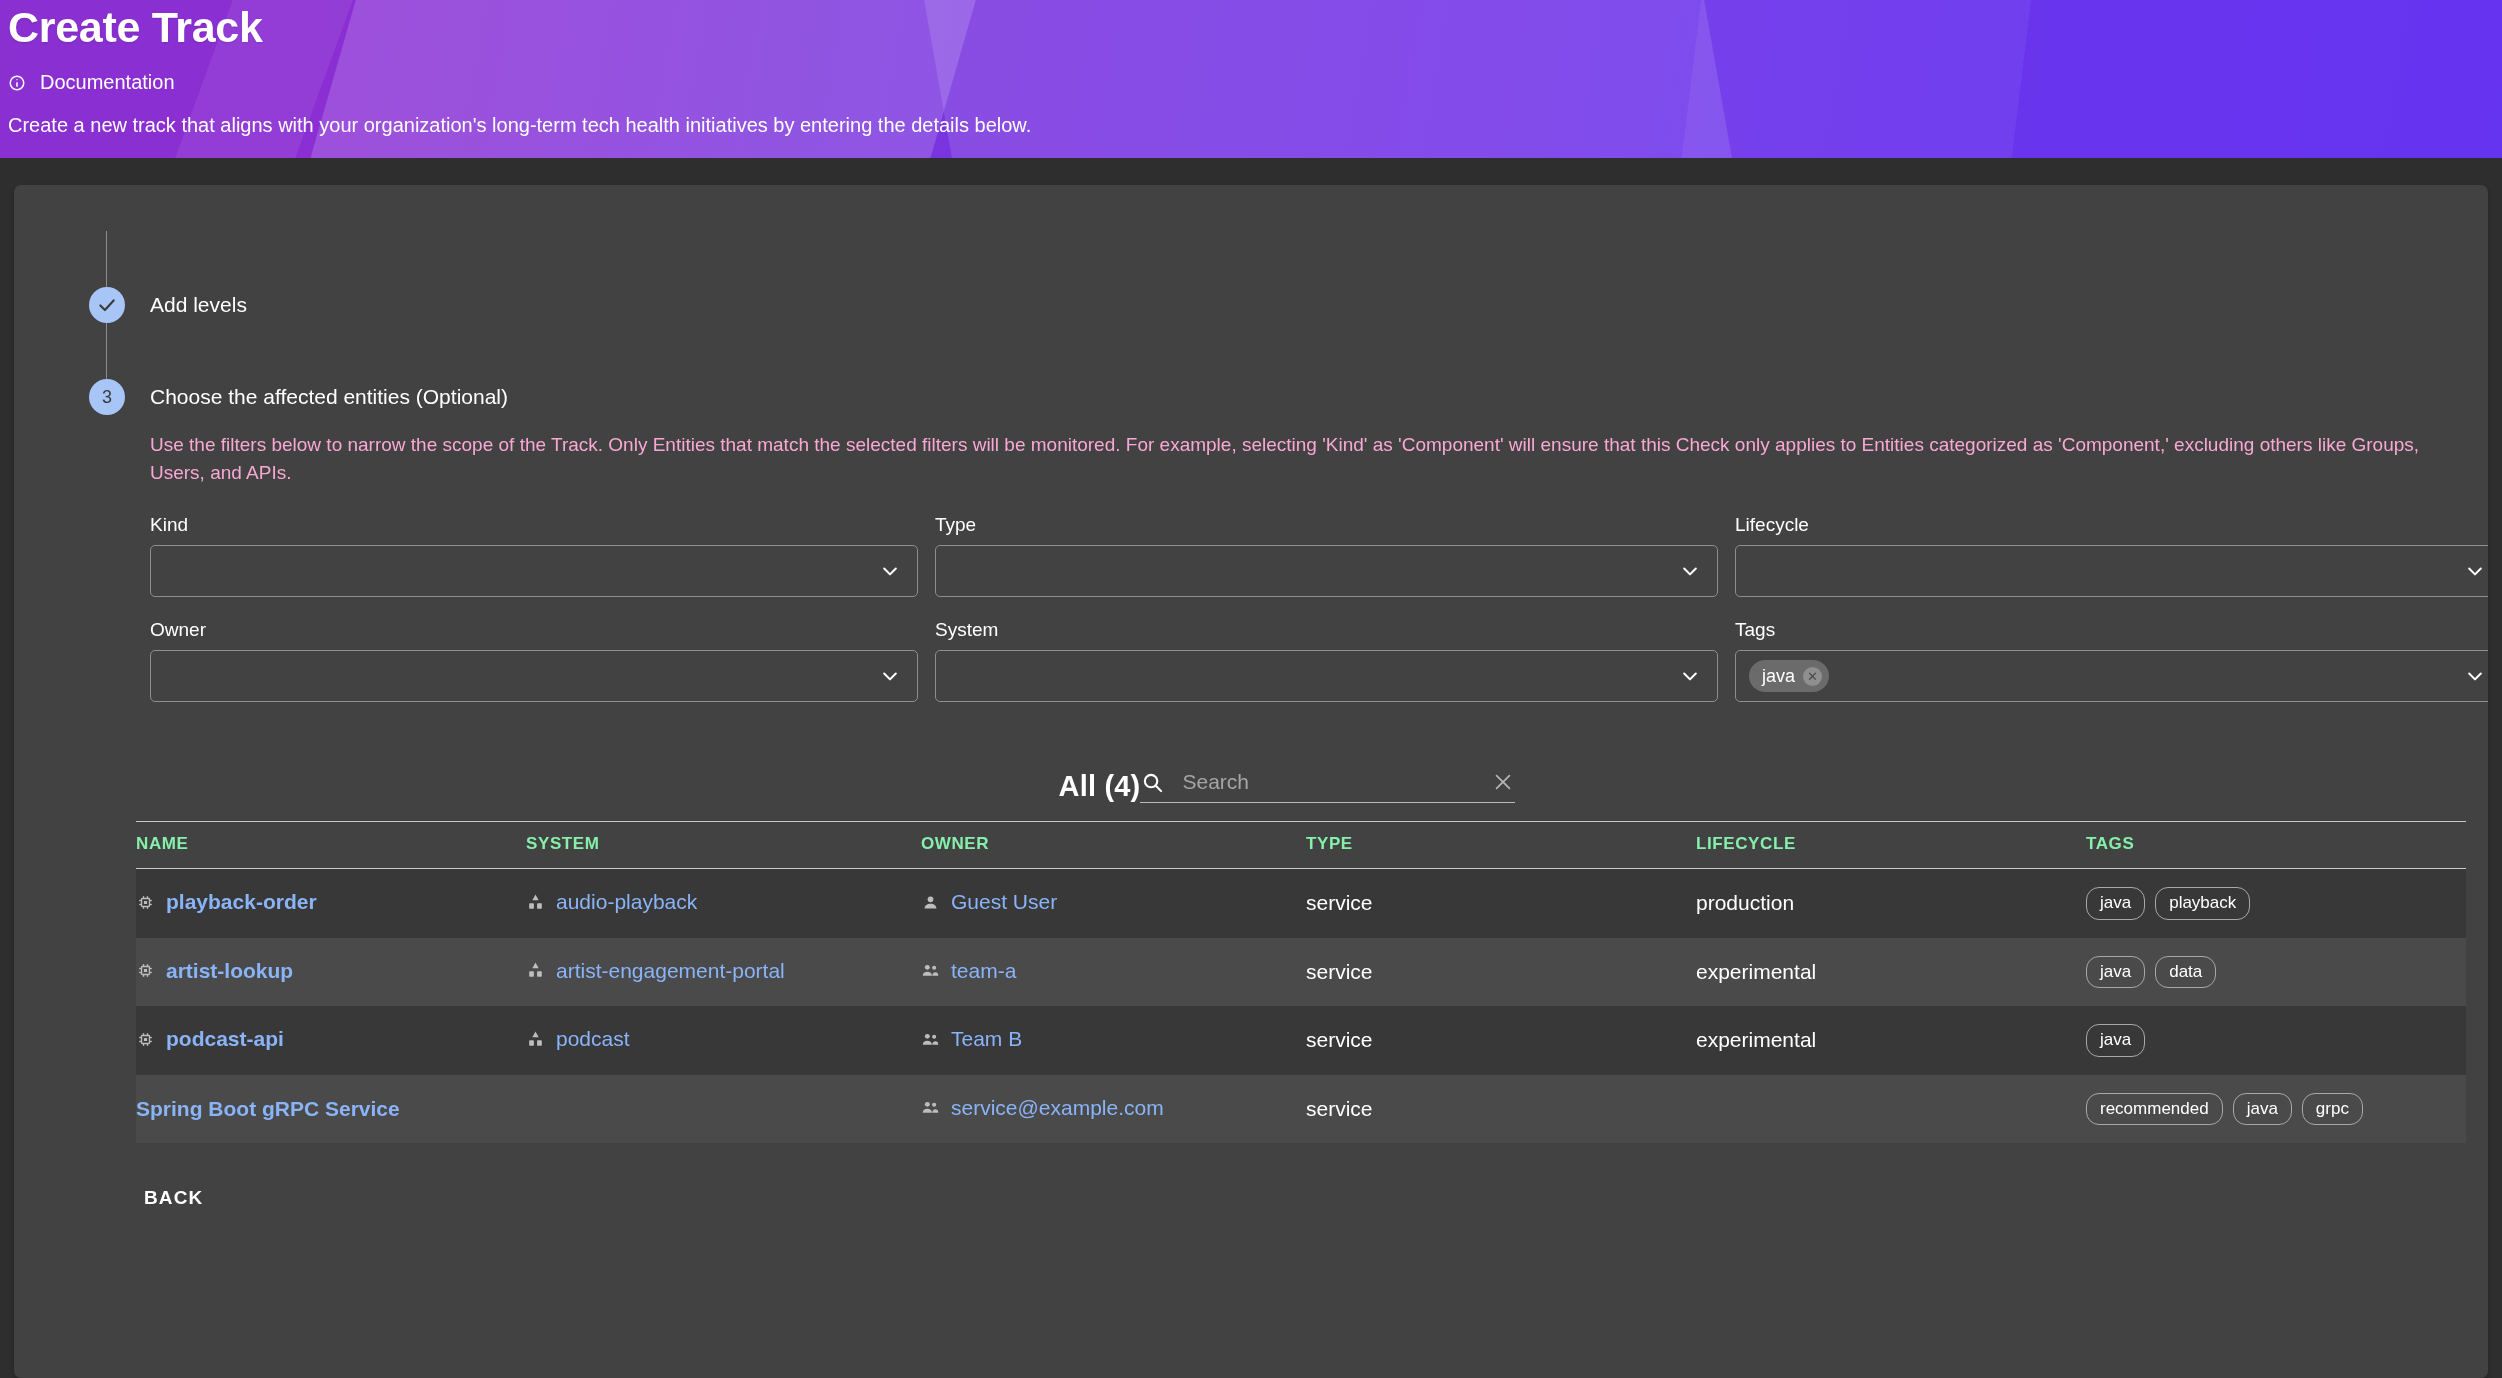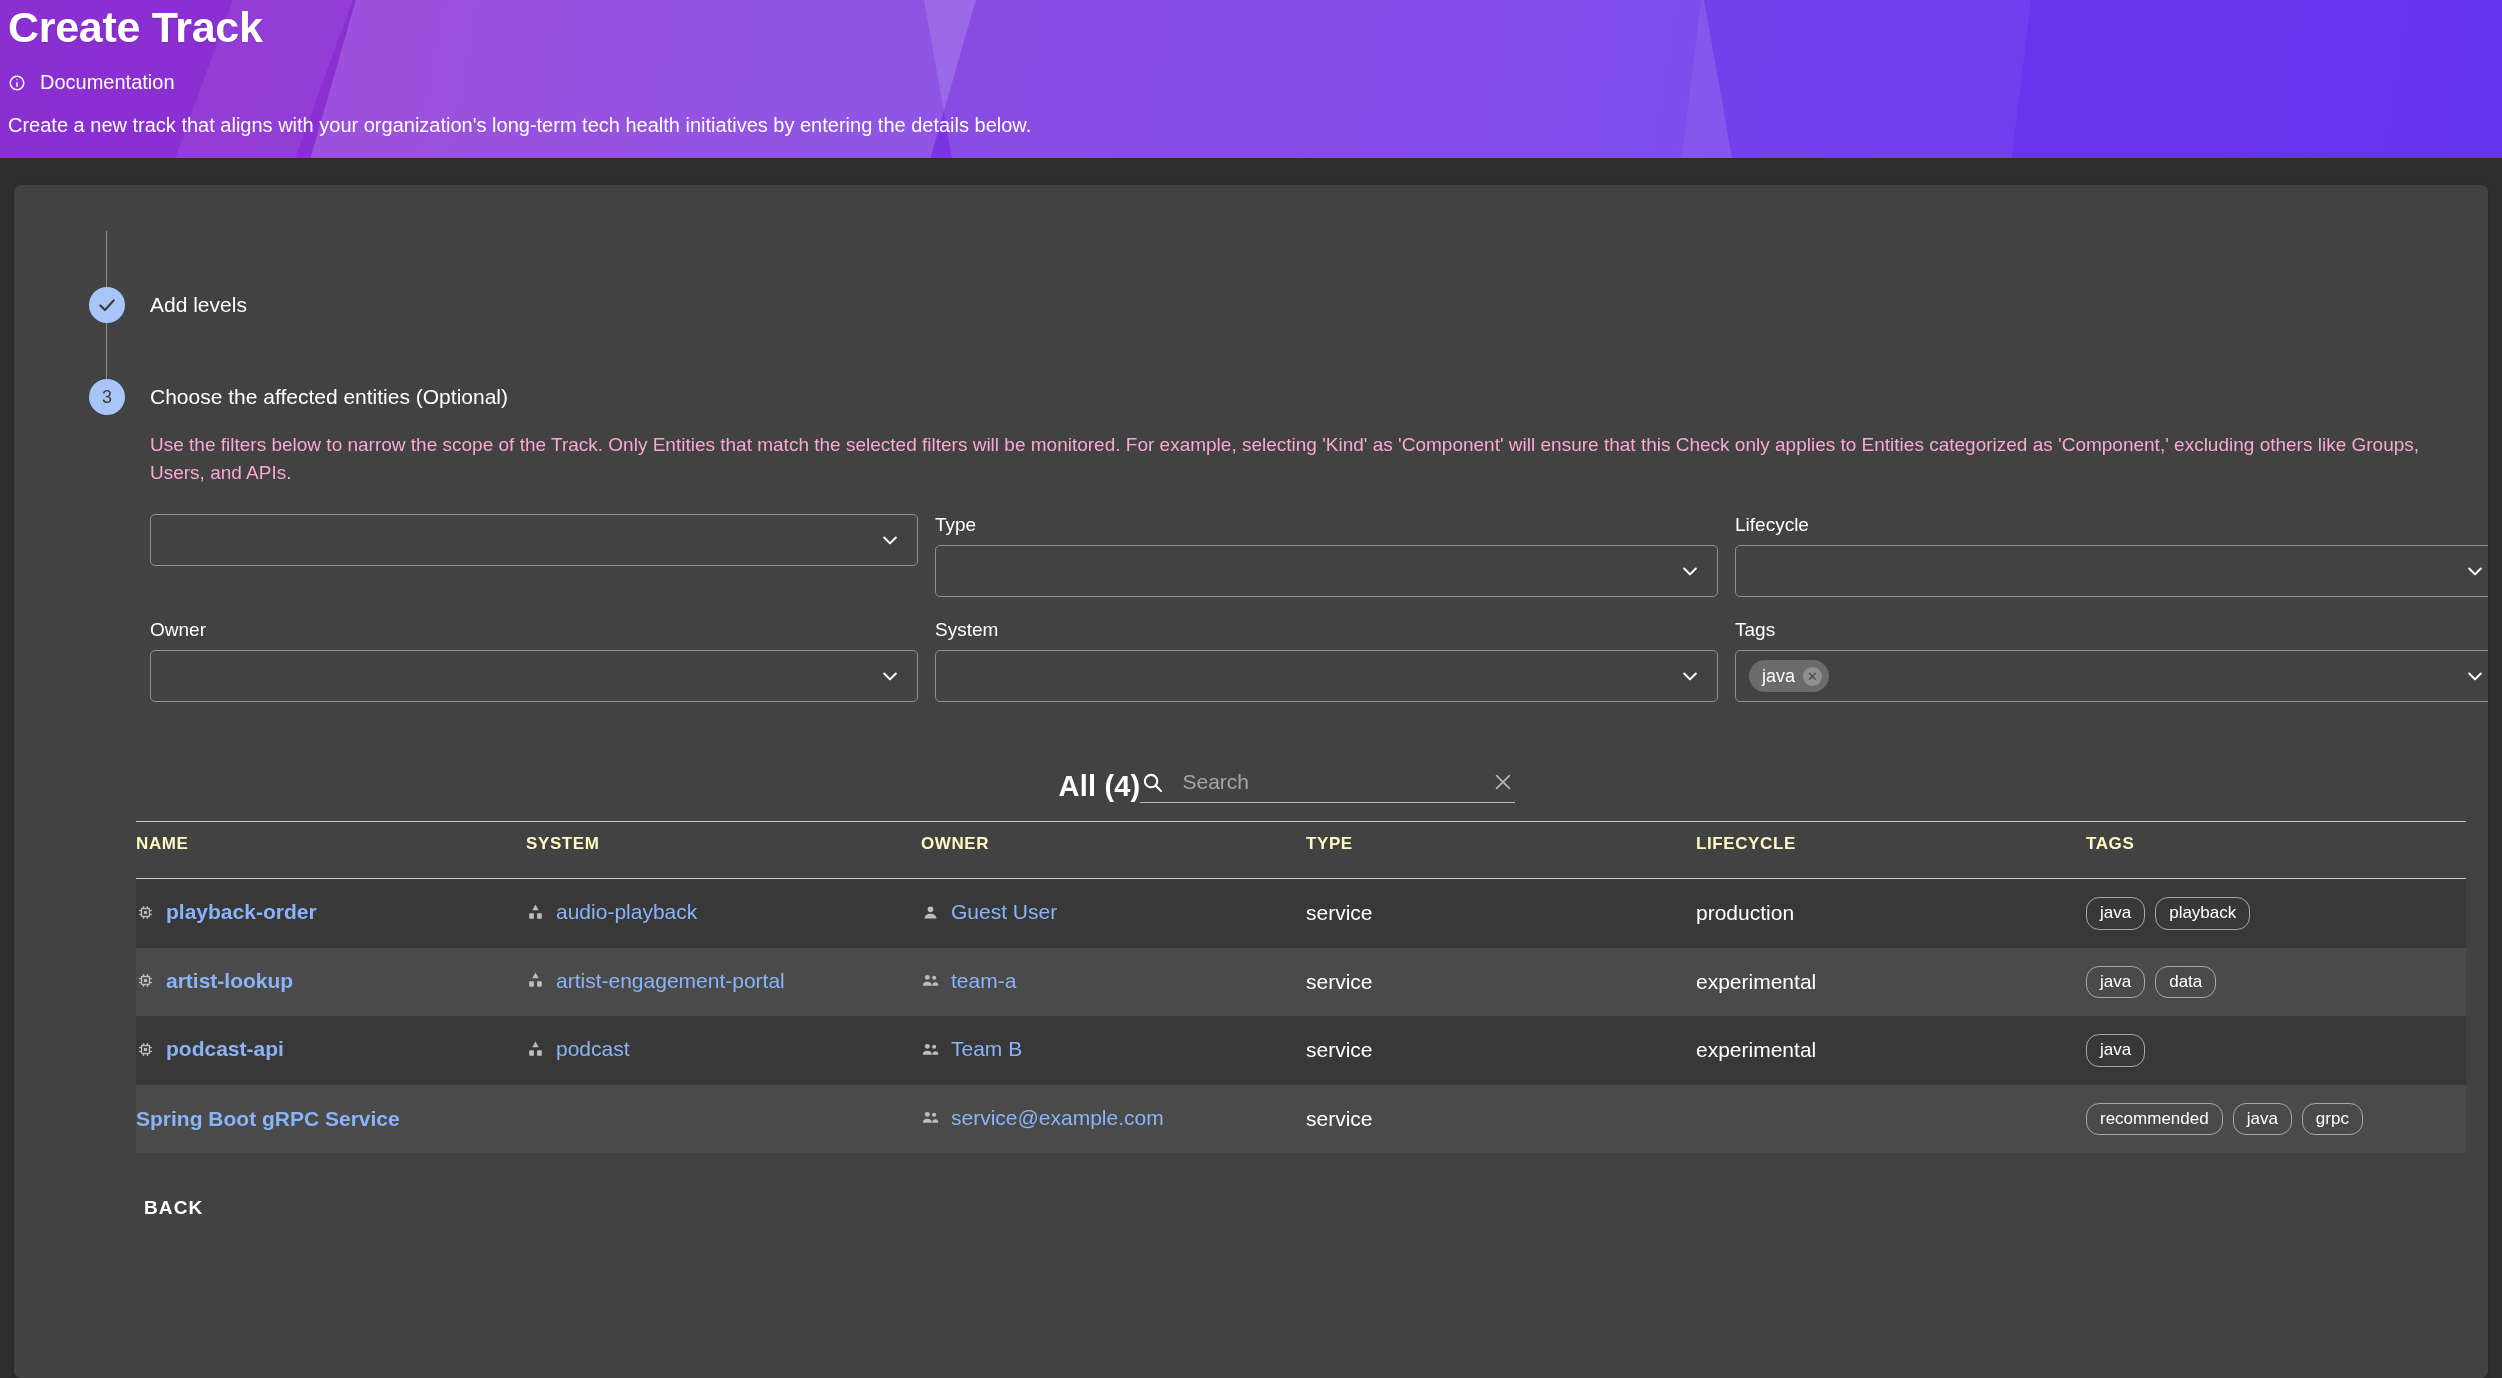--- a/index.html
+++ b/index.html
@@ -240,22 +240,22 @@
   table {
     width: 100%;
     border-collapse: collapse;
     table-layout: fixed;
   }
   thead th {
     text-align: left;
     font-size: 17px;
     font-weight: bold;
     letter-spacing: 0.6px;
-    color: #fef9c3;
-    padding: 12px 0 24px 0;
+    color: #86efac;
+    padding: 12px 0 14px 0;
     border-top: 1px solid #c9c9c9;
     border-bottom: 1px solid #c9c9c9;
   }
   tbody td {
     font-size: 21px;
     color: #ffffff;
     padding: 18px 0;
     vertical-align: middle;
     height: 63px;
   }
@@ -353,20 +353,21 @@
           <div class="step-circle">3</div>
           <div class="step-label">Choose the affected entities (Optional)</div>
         </div>
 
         <div class="step-body">
           <div class="step-desc">Use the filters below to narrow the scope of the Track. Only Entities that match the selected filters will be monitored. For example, selecting 'Kind' as 'Component' will ensure that this Check only applies to Entities categorized as 'Component,' excluding others like Groups, Users, and APIs.</div>
 
           <div class="filters">
 
             <div>
+              <label class="field-label">Kind</label>
               <div class="select-box">
                 <span class="chevron">
                   <svg width="20" height="20" viewBox="0 0 24 24" fill="none" stroke="#ffffff" stroke-width="2.4" stroke-linecap="round" stroke-linejoin="round">
                       <polyline points="5,9 12,16 19,9"></polyline>
                     </svg>
                 </span>
               </div>
             </div>
 
             <div>

